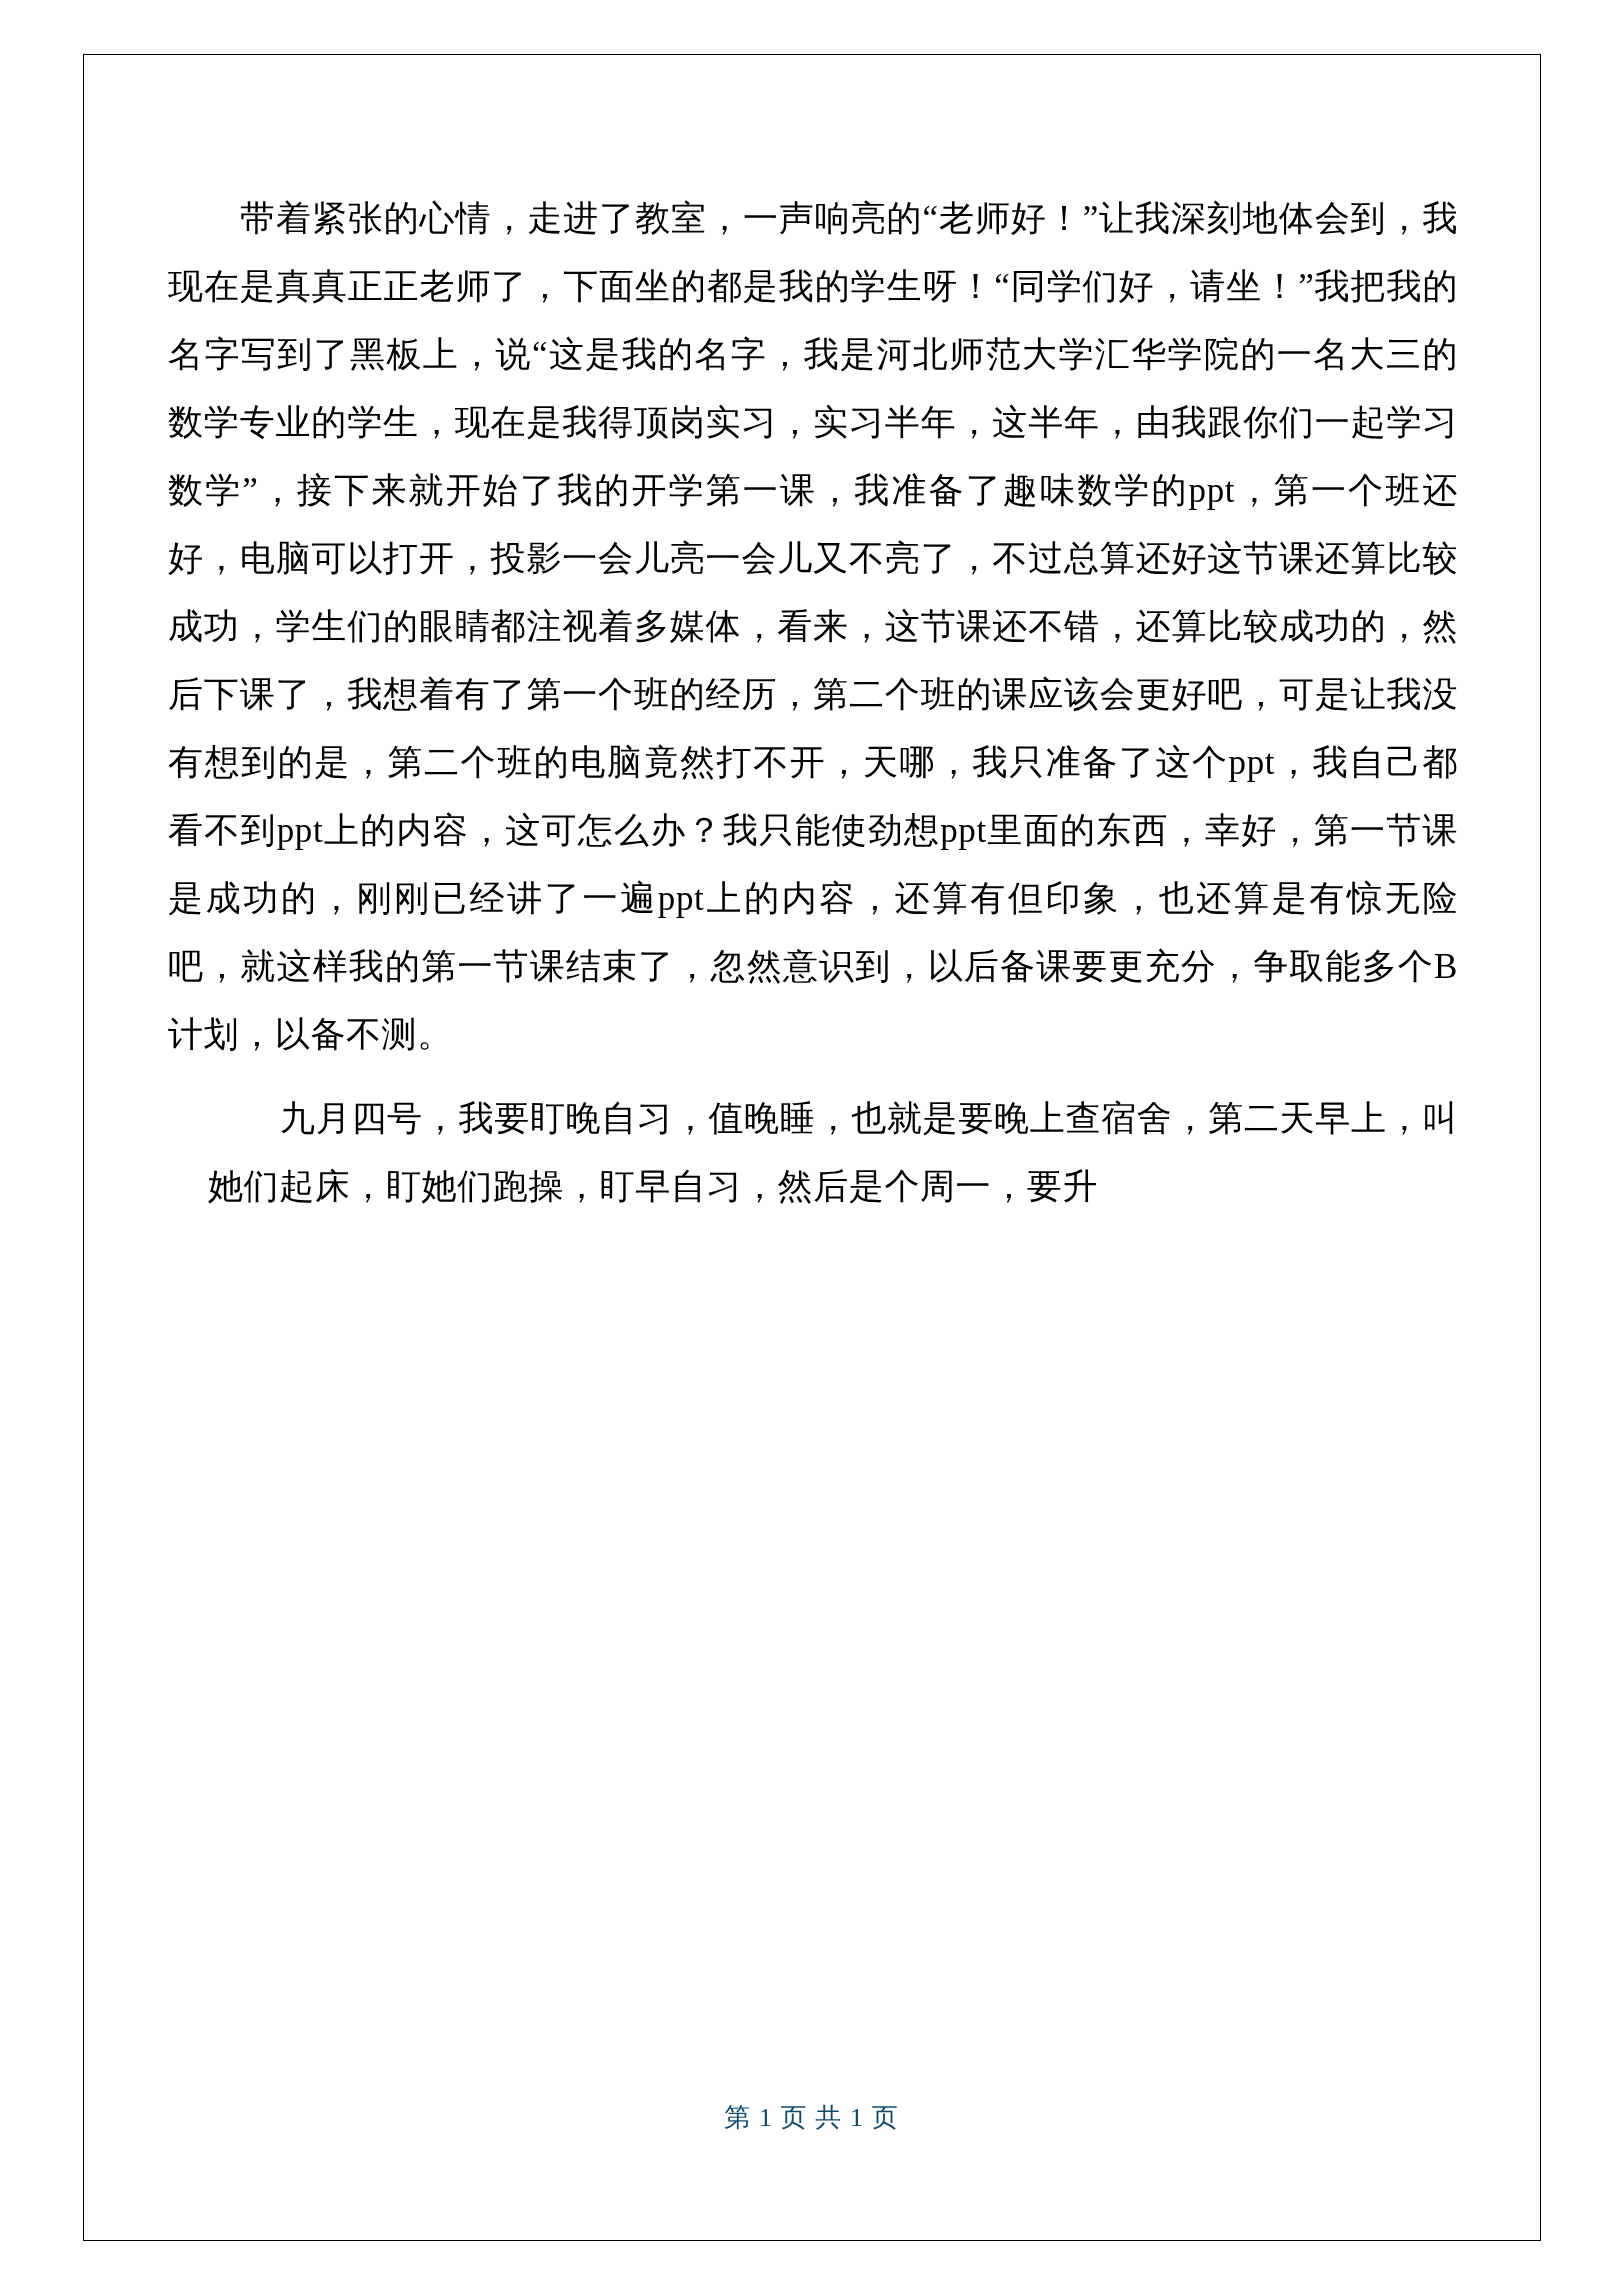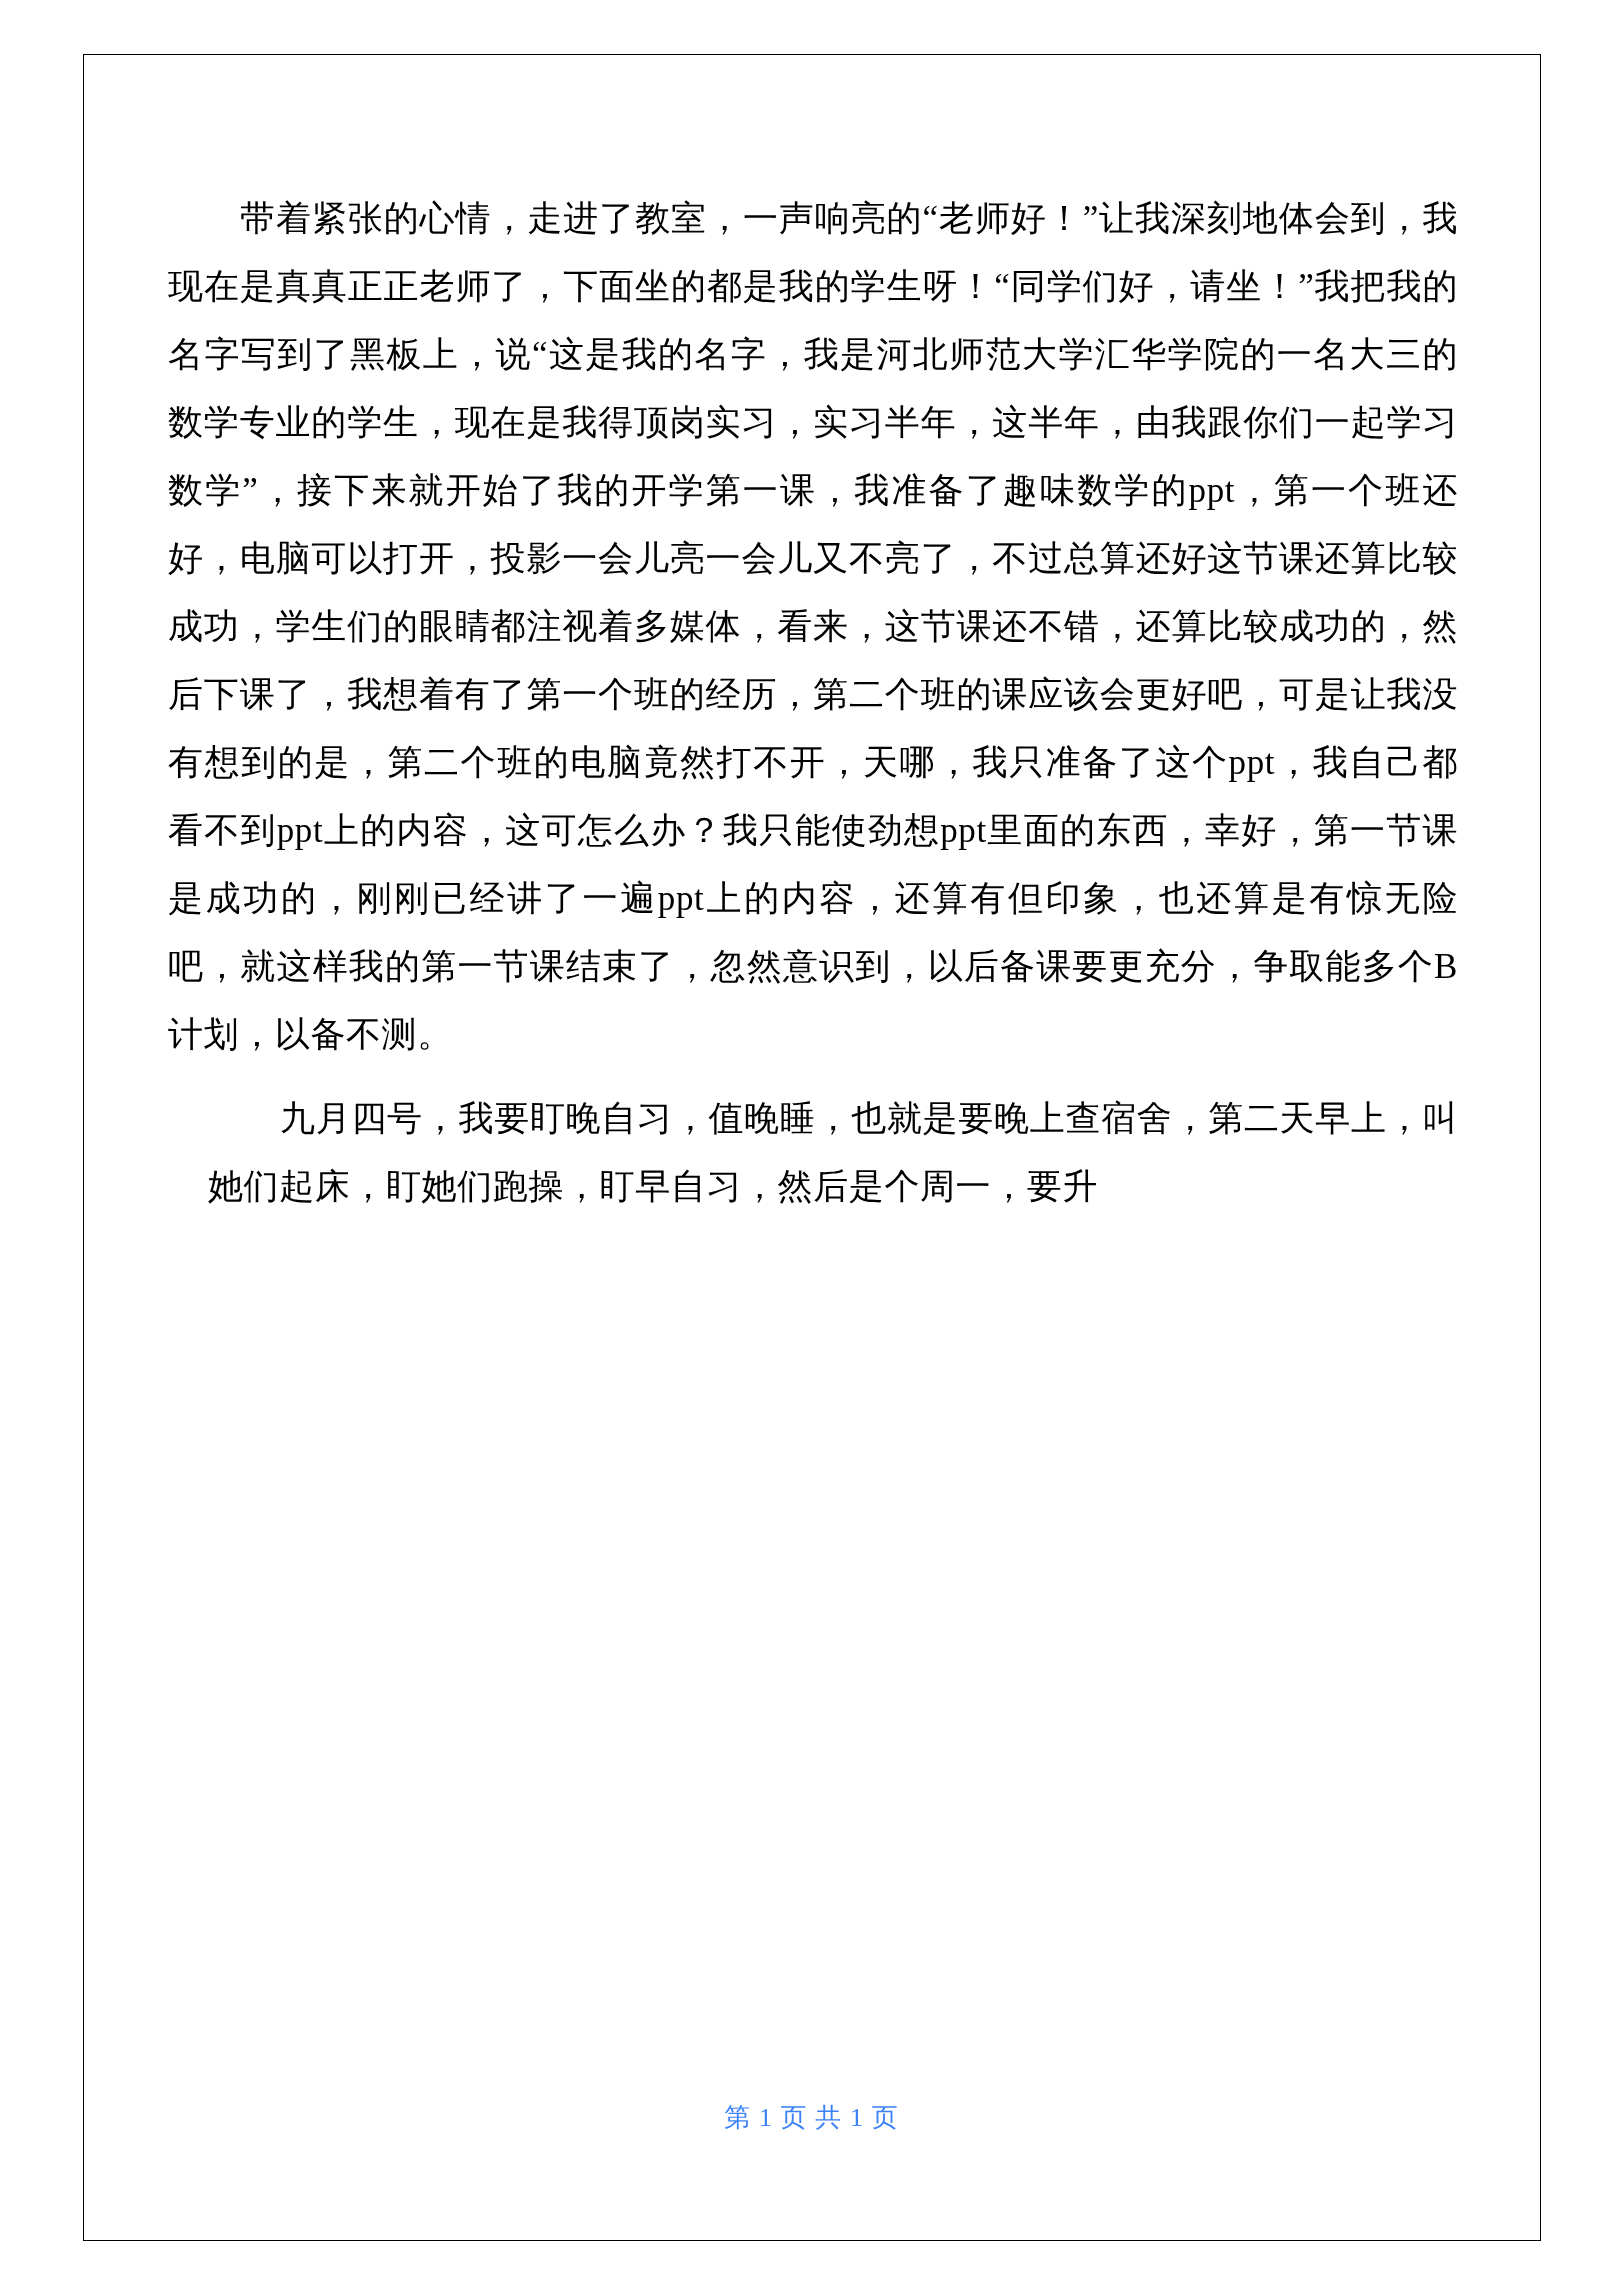--- a/index.html
+++ b/index.html
@@ -50,21 +50,21 @@
     margin-left: 40px;
   }
   .footer {
     position: absolute;
     left: 0;
     right: 0;
     top: 2100px;
     text-align: center;
     font-size: 26px;
     letter-spacing: 1.1px;
-    color: #3b82f6;
+    color: #0c4a6e;
     font-family: "Liberation Serif", "DejaVu Serif", serif;
   }
 </style>
 </head>
 <body>
 
 <div class="page">
   <div class="page-border"></div>
 
   <div class="content">

